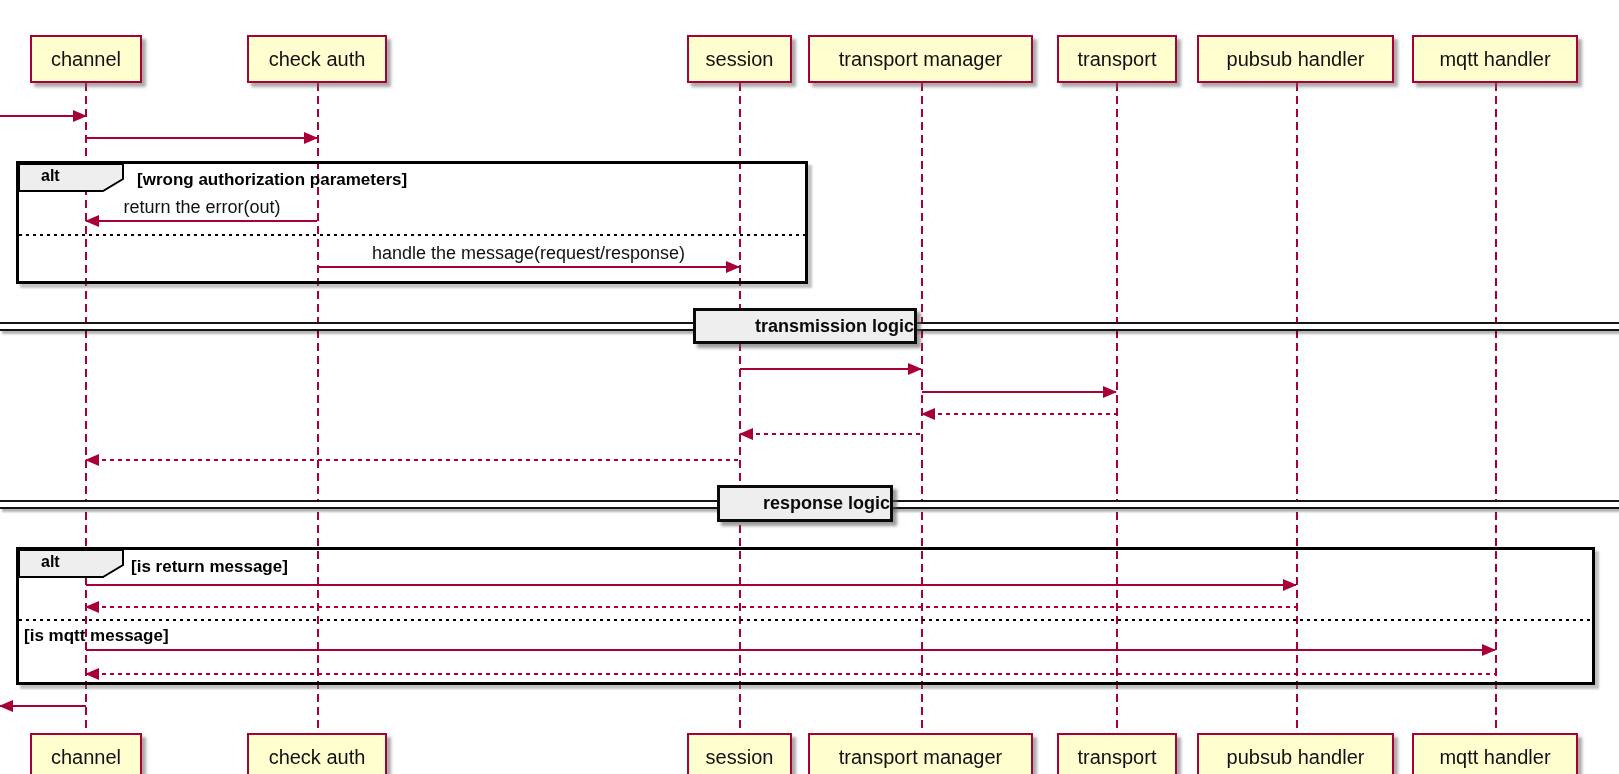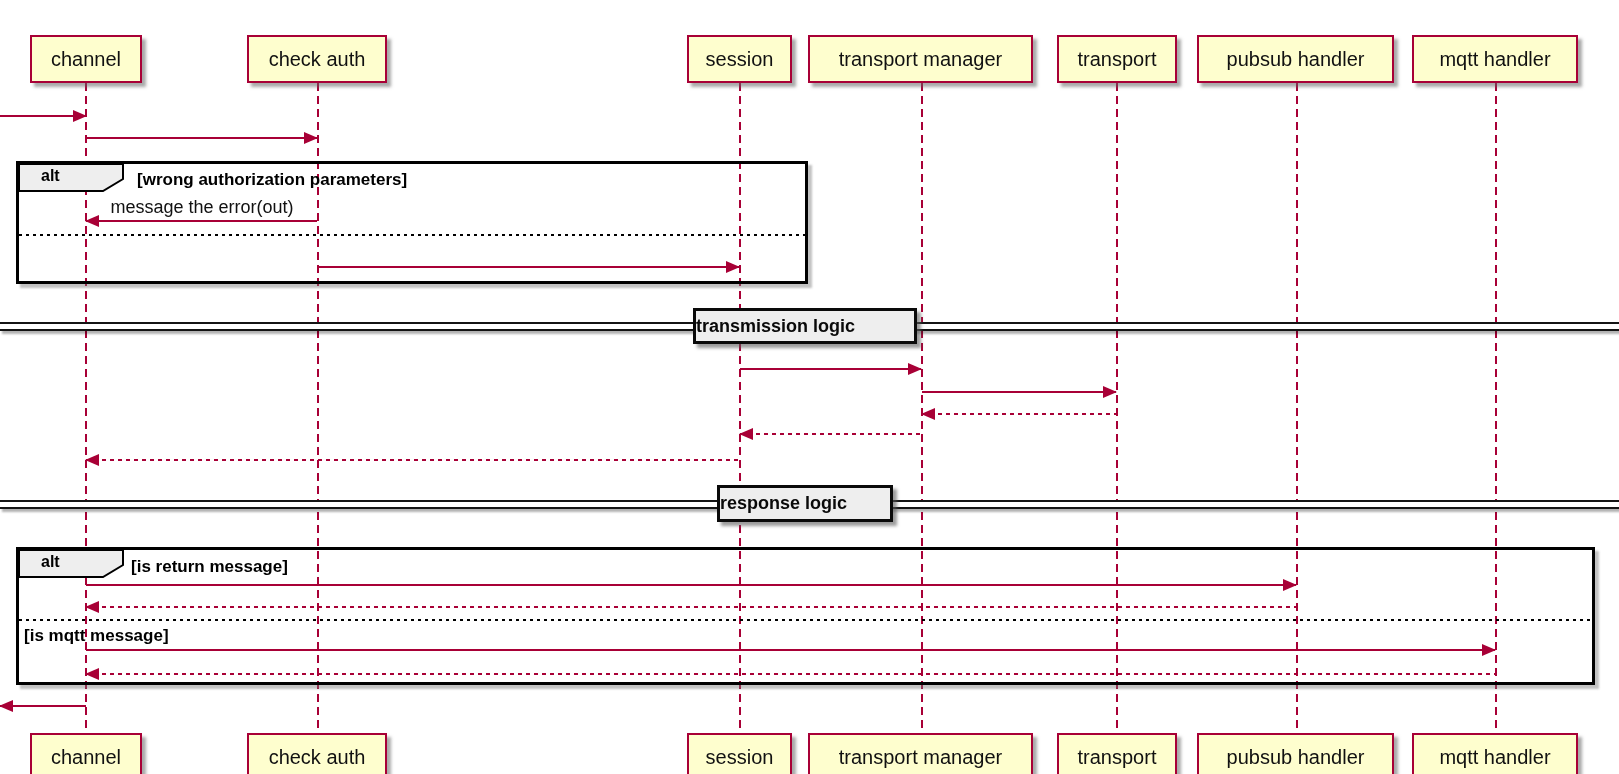--- a/index.html
+++ b/index.html
@@ -20,21 +20,21 @@
     font-size:20px;color:#111;box-shadow:4px 4px 3px rgba(100,100,100,0.55);
   }
   
   .divider-rule{
     position:absolute;left:0;width:1619px;height:5px;background:#ffffff;
     border-top:2px solid #141414;border-bottom:2px solid #141414;
     box-shadow:2px 3px 2px rgba(0,0,0,0.30);
   }
   .divider-label{
     position:absolute;background:#EEEEEE;border:3px solid #0a0a0a;box-sizing:border-box;
-    display:flex;align-items:center;justify-content:flex-start;font-weight:bold;font-size:18px;
+    display:flex;align-items:center;justify-content:flex-end;font-weight:bold;font-size:18px;
     color:#0a0a0a;box-shadow:4px 4px 3px rgba(90,90,90,0.6);z-index:6;
   }
   
   .frame{
     position:absolute;border:3px solid #000;box-sizing:border-box;background:transparent;
     box-shadow:4px 4px 2px rgba(120,120,120,0.45);z-index:4;
   }
   .pentagon{position:absolute;left:0;top:0;z-index:2;}
   .op-label{
     position:absolute;left:22px;top:3px;font-weight:bold;font-size:16px;color:#000;z-index:3;
@@ -146,26 +146,27 @@
 
   <div class="msg solid right" style="left:0;top:88px;width:86px">
       <div class="ln"></div>
       <div class="head"></div>
     </div>
   <div class="msg solid right" style="left:86px;top:110px;width:231px">
       <div class="ln"></div>
       <div class="head"></div>
     </div>
 
-  <div class="msg-label" style="left:86px;top:170px;width:232px">message the error(out)</div>
+  <div class="msg-label" style="left:86px;top:170px;width:232px">return the error(out)</div>
   <div class="msg solid left" style="left:86px;top:193px;width:231px">
       <div class="ln"></div>
       <div class="head"></div>
     </div>
 
+  <div class="msg-label" style="left:318px;top:216px;width:421px">handle the message(request/response)</div>
   <div class="msg solid right" style="left:318px;top:239px;width:421px">
       <div class="ln"></div>
       <div class="head"></div>
     </div>
 
   <div class="msg solid right" style="left:740px;top:341px;width:181px">
       <div class="ln"></div>
       <div class="head"></div>
     </div>
   <div class="msg solid right" style="left:922px;top:364px;width:194px">

